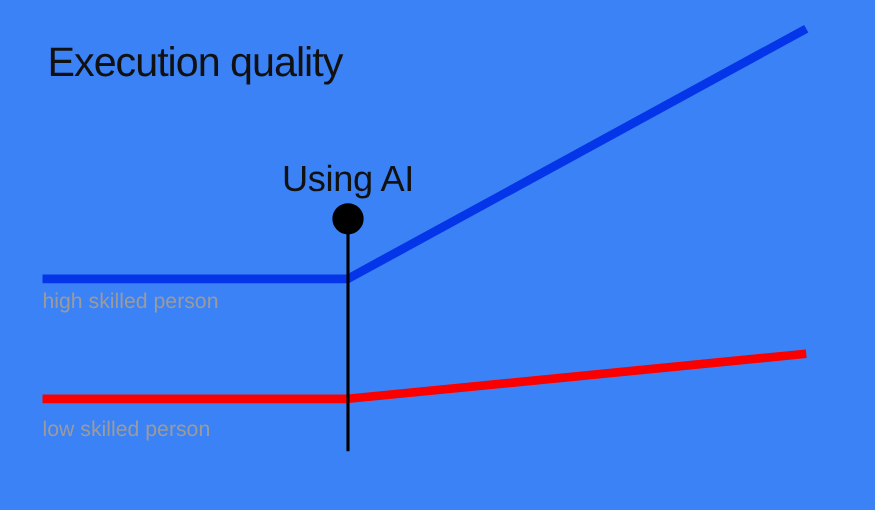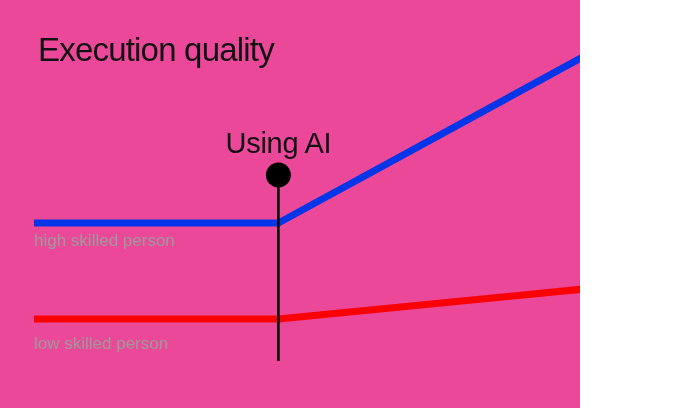--- a/index.html
+++ b/index.html
@@ -2,23 +2,23 @@
 <html><head>
 <meta charset="utf-8">
 <style>
   html, body {
     margin: 0;
     padding: 0;
     background: #ffffff;
   }
   .stage {
     position: relative;
-    width: 580px;
+    width: 700px;
     height: 408px;
-    background: #ec4899;
+    background: #3b82f6;
     overflow: hidden;
     font-family: "Liberation Sans", sans-serif;
   }
   svg text {
     font-family: "Liberation Sans", sans-serif;
   }
   .chart-title {
     font-size: 33px;
     letter-spacing: -0.8px;
     fill: #111111;

